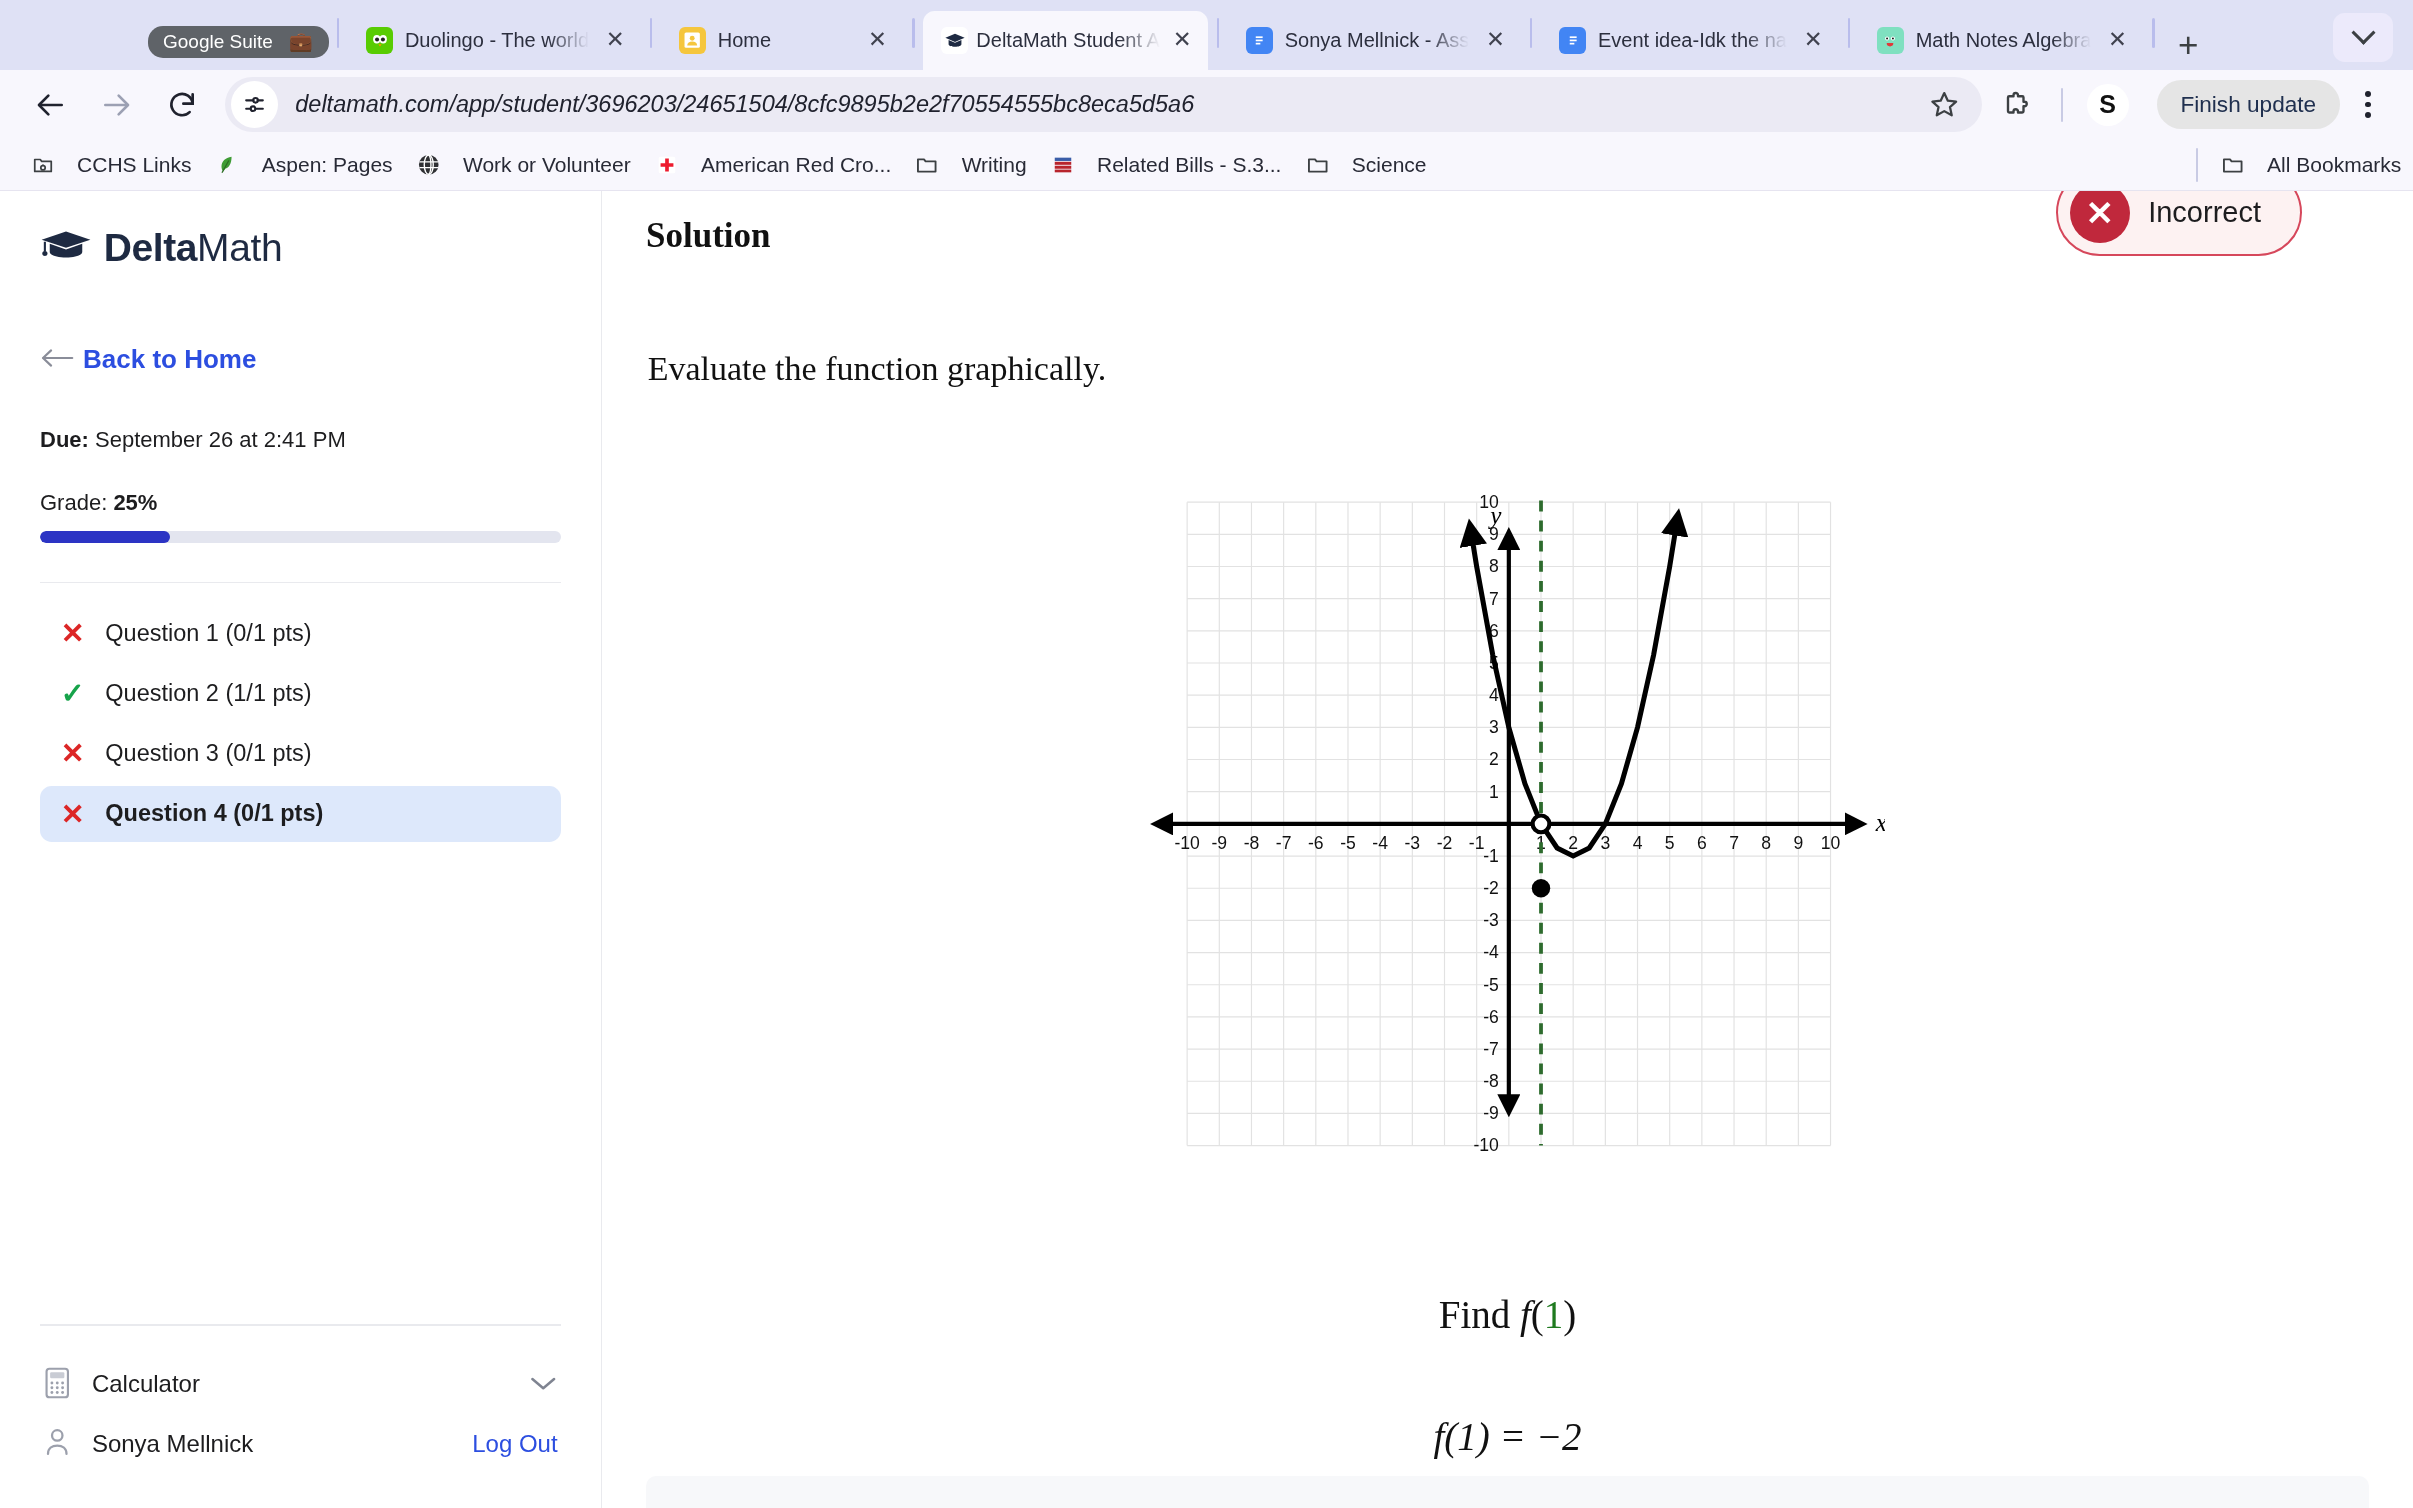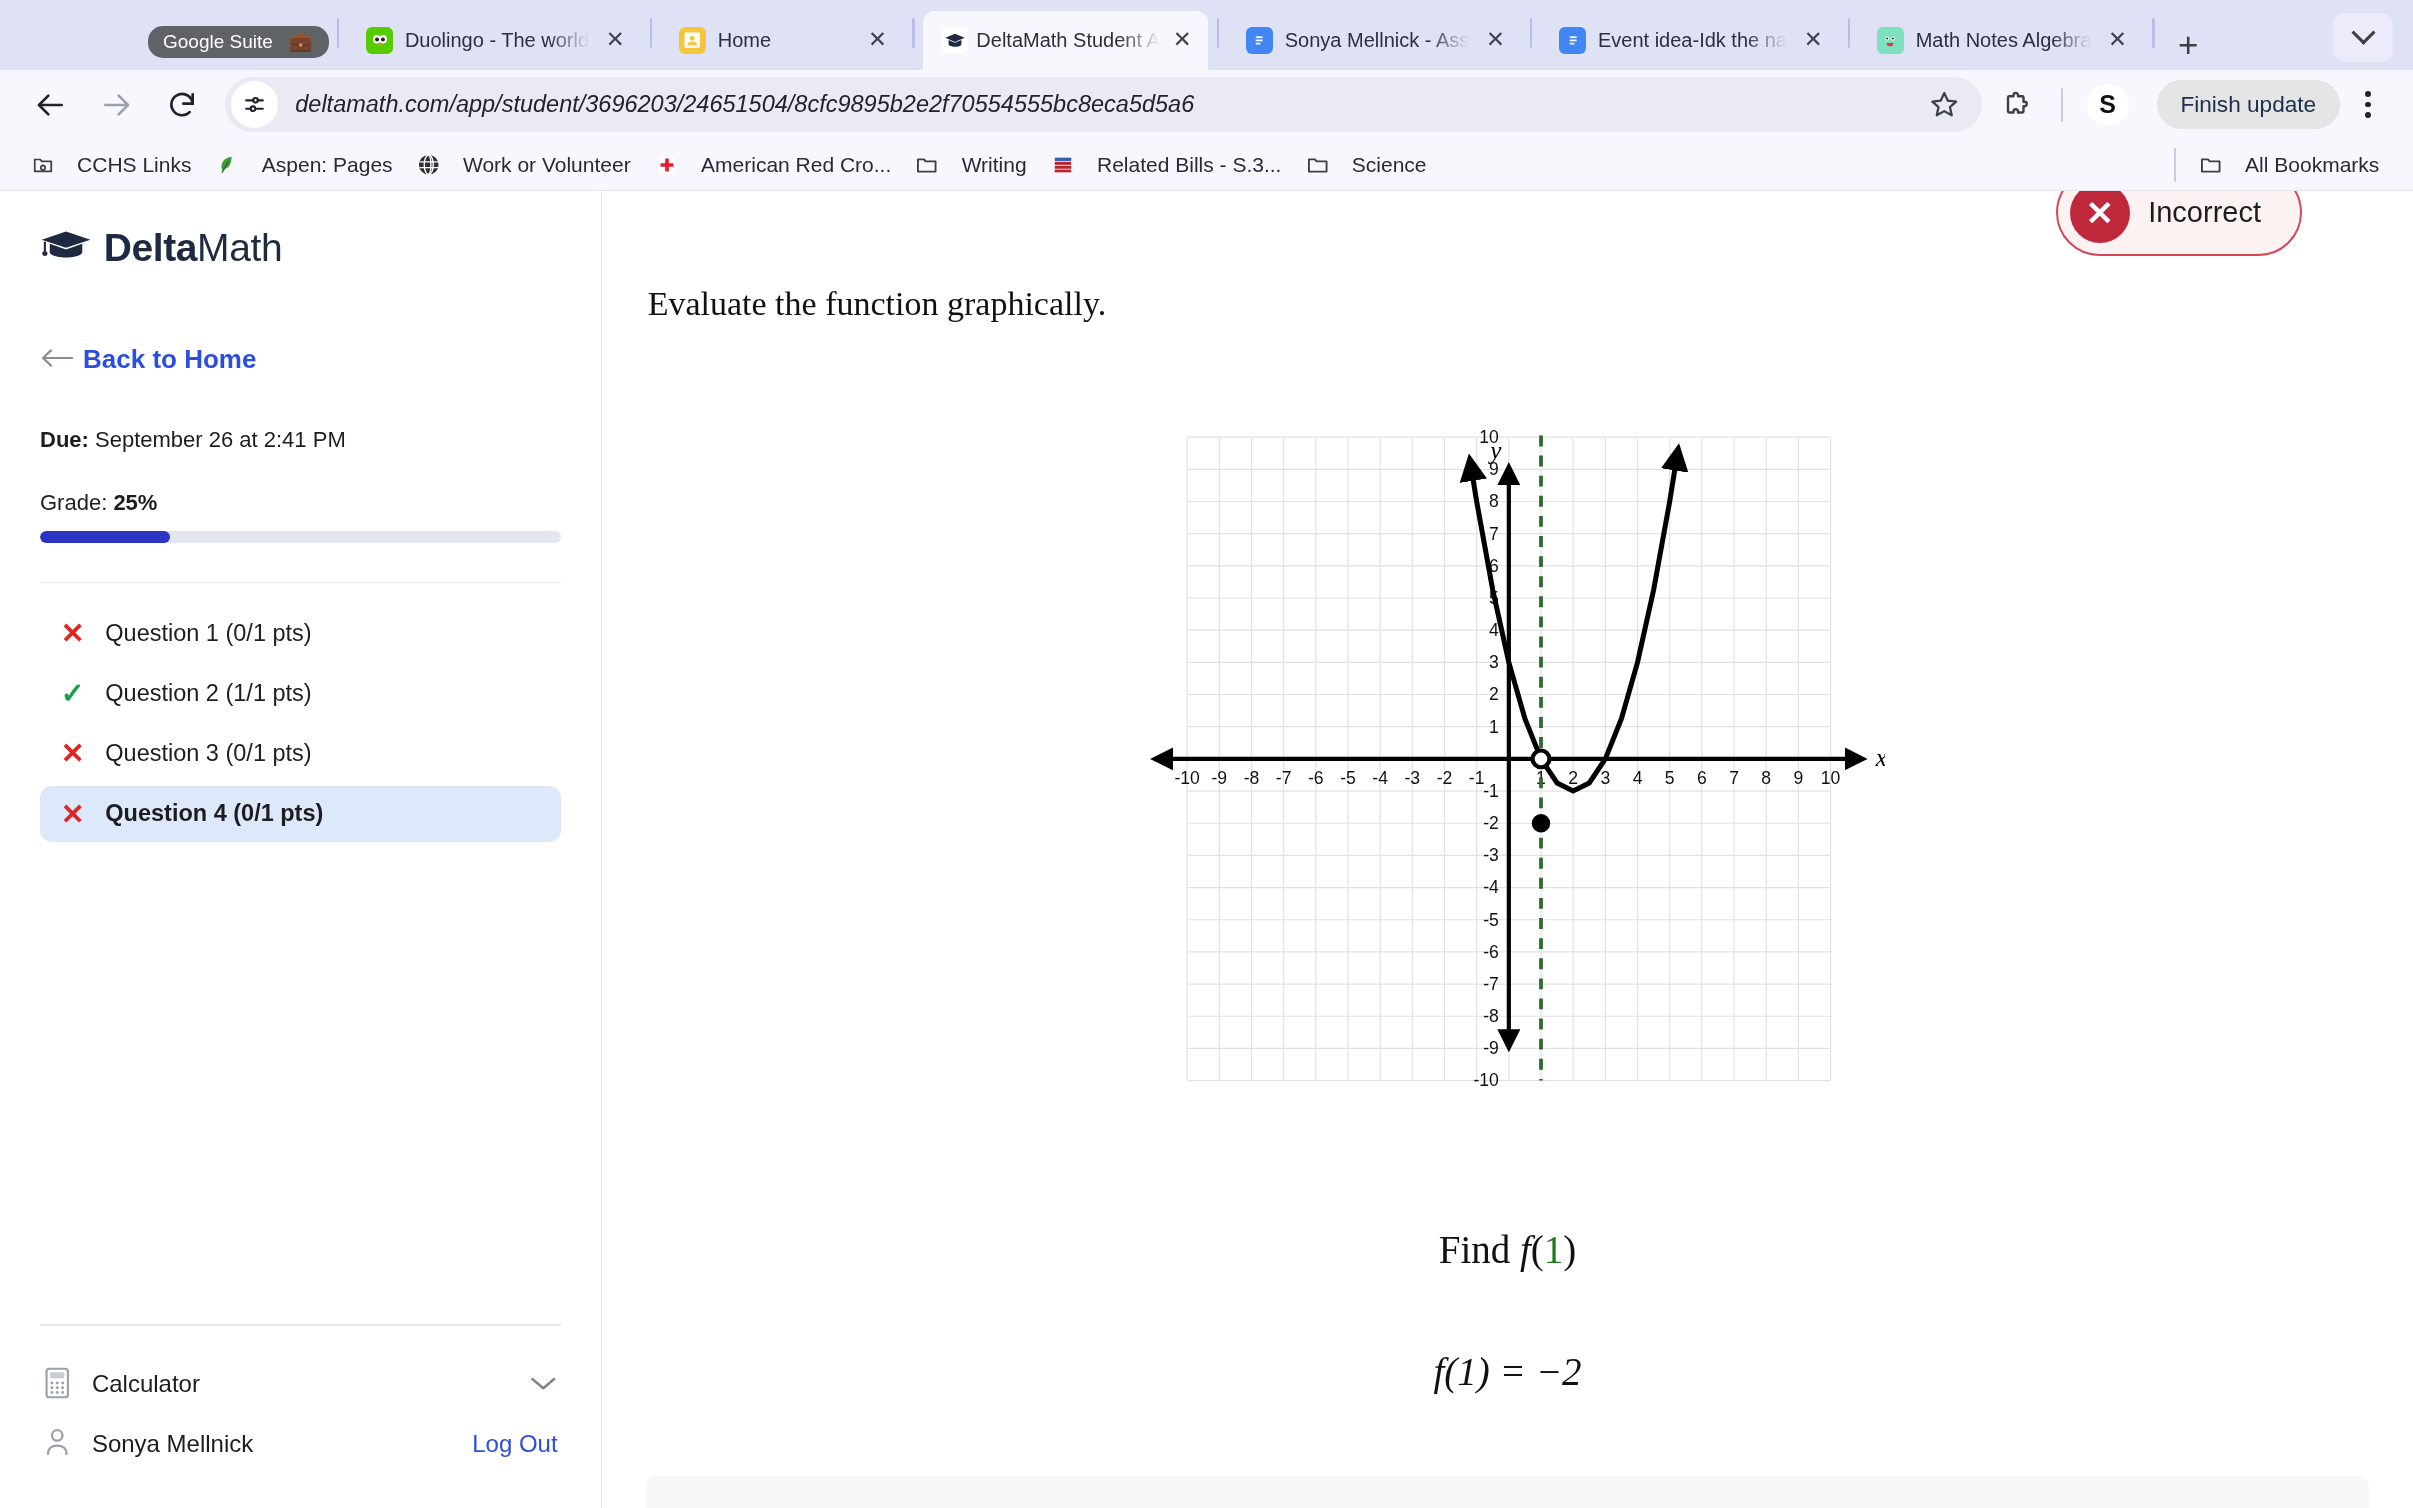--- a/index.html
+++ b/index.html
@@ -88,21 +88,21 @@
   .kebab i { width: 5.9px; height: 5.9px; border-radius: 50%; background: #20222e; display: block; }
 
   .bookmarks {
     height: 52px; background: #f8f7fd; display: flex; align-items: center;
     padding: 0 20px 0 18.4px; gap: 0; flex: 0 0 52px; border-bottom: 0.8px solid #e6e4f0;
     position: relative;
   }
   .bm { display: flex; align-items: center; gap: 22px; padding: 5px 11.7px; border-radius: 6.7px; white-space: nowrap; }
   .bm-label { font-size: 21px; color: #282a36; }
   .bm-ico { width: 25px; height: 25px; display: flex; align-items: center; justify-content: center; flex: 0 0 25px; }
-  .bm-right { position: absolute; right: 22px; display: flex; align-items: center; }
+  .bm-right { position: absolute; right: 0; display: flex; align-items: center; }
 
   
   .page { flex: 1 1 auto; display: flex; background: #fff; min-height: 0; position: relative; }
 
   .sidebar {
     width: 602px; flex: 0 0 602px; background: #fff; border-right: 1.7px solid #e9eaee;
     padding: 35px 40px 0 40px; display: flex; flex-direction: column; position: relative;
   }
   .logo { display: flex; align-items: center; gap: 11.7px; margin-bottom: 74px; }
   .logo-text { font-size: 39px; color: #1e2a42; letter-spacing: -0.4px; }
@@ -498,20 +498,23 @@
                 <path d="M4.2 23c0-4.6 3.5-7 7.8-7s7.8 2.4 7.8 7"></path>
               </svg>
           </span>
           <span class="sb-row-label">Sonya Mellnick</span>
           <span class="sb-link">Log Out</span>
         </div>
       </div>
     </div>
 
     <div class="main">
+      <div class="sol-row">
+        <div class="sol-title">Solution</div>
+      </div>
 
       <div class="badge">
         <span class="badge-icon">✕</span>
         <span class="badge-label">Incorrect</span>
       </div>
 
       <div class="prompt">Evaluate the function graphically.</div>
 
       <div class="graph-wrap">
         <svg id="graph-svg" width="754" height="771" viewBox="0 0 900 920">

